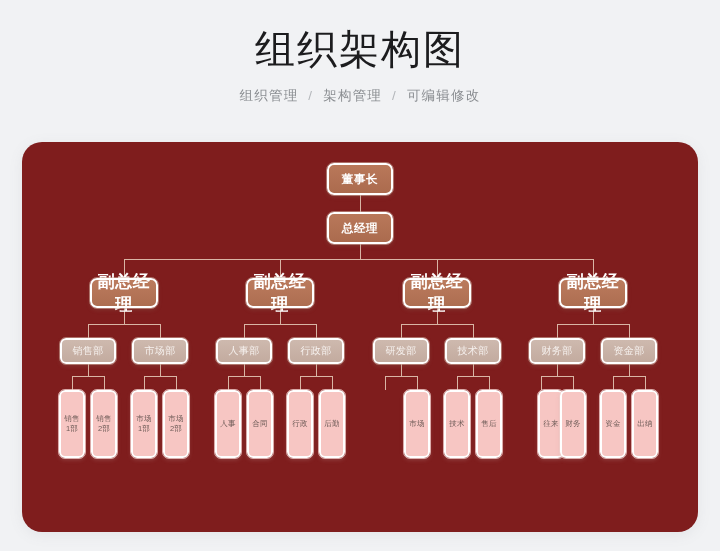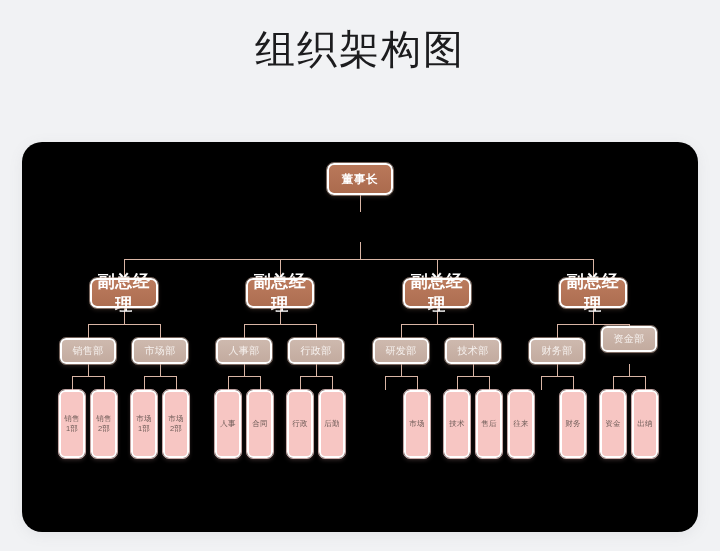--- a/index.html
+++ b/index.html
@@ -40,21 +40,21 @@
   .page-subtitle .sep {
     color: #b4b7bb;
     padding: 0 5px;
   }
 
   
   .card {
     position: absolute;
     left: 22px; top: 142px;
     width: 676px; height: 390px;
-    background: #000000;
+    background: #7f1d1d;
     border-radius: 20px;
     box-shadow: 0 3px 14px rgba(120,120,130,0.10);
   }
 
   
   .chart {
     position: absolute;
     left: 0; top: 0;
     width: 676px; height: 390px;
   }
@@ -117,20 +117,27 @@
     letter-spacing: 0.2px;
   }
 </style>
 </head>
 <body>
 
 <div id="page">
 
   <div class="header">
     <h1 class="page-title">组织架构图</h1>
+    <div class="page-subtitle">
+      <span>组织管理</span>
+      <span class="sep">/</span>
+      <span>架构管理</span>
+      <span class="sep">/</span>
+      <span>可编辑修改</span>
+    </div>
   </div>
 
   <div class="card">
     <div class="chart">
 
       <svg class="connectors" viewBox="0 0 676 390" width="676" height="390">
         <g stroke="#d9b5a5" stroke-width="1" fill="none" shape-rendering="crispEdges">
 
           <line x1="338" y1="53" x2="338" y2="70"></line>
 
@@ -190,57 +197,58 @@
           <line x1="519" y1="234" x2="519" y2="248"></line>
           <line x1="551" y1="234" x2="551" y2="248"></line>
           <line x1="607" y1="222" x2="607" y2="234"></line>
           <line x1="591" y1="234" x2="623" y2="234"></line>
           <line x1="591" y1="234" x2="591" y2="248"></line>
           <line x1="623" y1="234" x2="623" y2="248"></line>
         </g>
       </svg>
 
       <div class="node lv1" style="left:305px; top:21px;">董事长</div>
+      <div class="node lv1" style="left:305px; top:70px;">总经理</div>
 
       <div class="node lv2" style="left:68px;  top:136px;">副总经理</div>
       <div class="node lv2" style="left:224px; top:136px;">副总经理</div>
       <div class="node lv2" style="left:381px; top:136px;">副总经理</div>
       <div class="node lv2" style="left:537px; top:136px;">副总经理</div>
 
       <div class="node lv3" style="left:38px;  top:196px;font-family:Liberation Serif, serif;">销售部</div>
       <div class="node lv3" style="left:110px; top:196px;">市场部</div>
 
       <div class="node lv3" style="left:194px; top:196px;">人事部</div>
       <div class="node lv3" style="left:266px; top:196px;">行政部</div>
 
       <div class="node lv3" style="left:351px; top:196px;">研发部</div>
       <div class="node lv3" style="left:423px; top:196px;">技术部</div>
 
       <div class="node lv3" style="left:507px; top:196px;">财务部</div>
-      <div class="node lv3" style="left:579px; top:184px;">资金部</div>
+      <div class="node lv3" style="left:579px; top:196px;">资金部</div>
 
       <div class="node lv4" style="left:37px;  top:248px;">销售
 1部</div>
       <div class="node lv4" style="left:69px;  top:248px;">销售
 2部</div>
       <div class="node lv4" style="left:109px; top:248px;">市场
 1部</div>
       <div class="node lv4" style="left:141px; top:248px;">市场
 2部</div>
 
       <div class="node lv4" style="left:193px; top:248px;">人事</div>
       <div class="node lv4" style="left:225px; top:248px;">合同</div>
       <div class="node lv4" style="left:265px; top:248px;">行政</div>
       <div class="node lv4" style="left:297px; top:248px;">后勤</div>
 
       <div class="node lv4" style="left:382px; top:248px;">市场</div>
       <div class="node lv4" style="left:422px; top:248px;">技术</div>
       <div class="node lv4" style="left:454px; top:248px;">售后</div>
 
-      <div class="node lv4" style="left:486px; top:248px;">往来</div>
+      <div class="node lv4" style="left:516px; top:248px;">往来</div>
       <div class="node lv4" style="left:538px; top:248px;">财务</div>
       <div class="node lv4" style="left:578px; top:248px;">资金</div>
       <div class="node lv4" style="left:610px; top:248px;">出纳</div>
 
     </div>
   </div>
 
 </div>
 
 </body></html>

